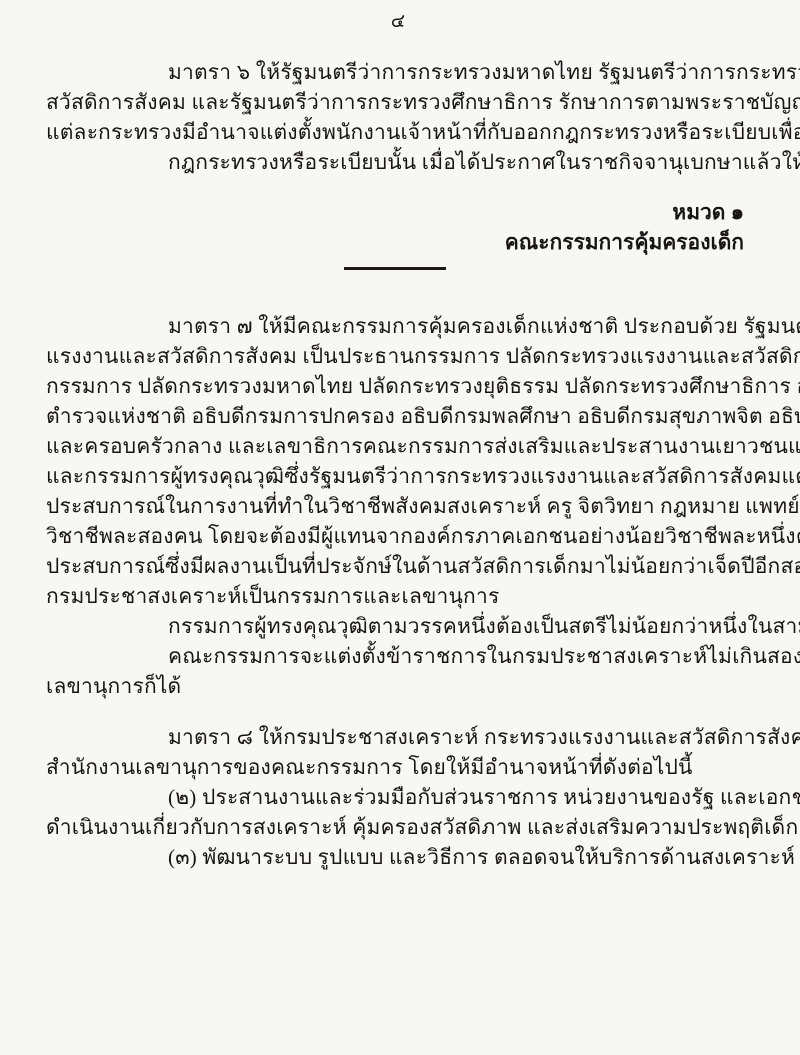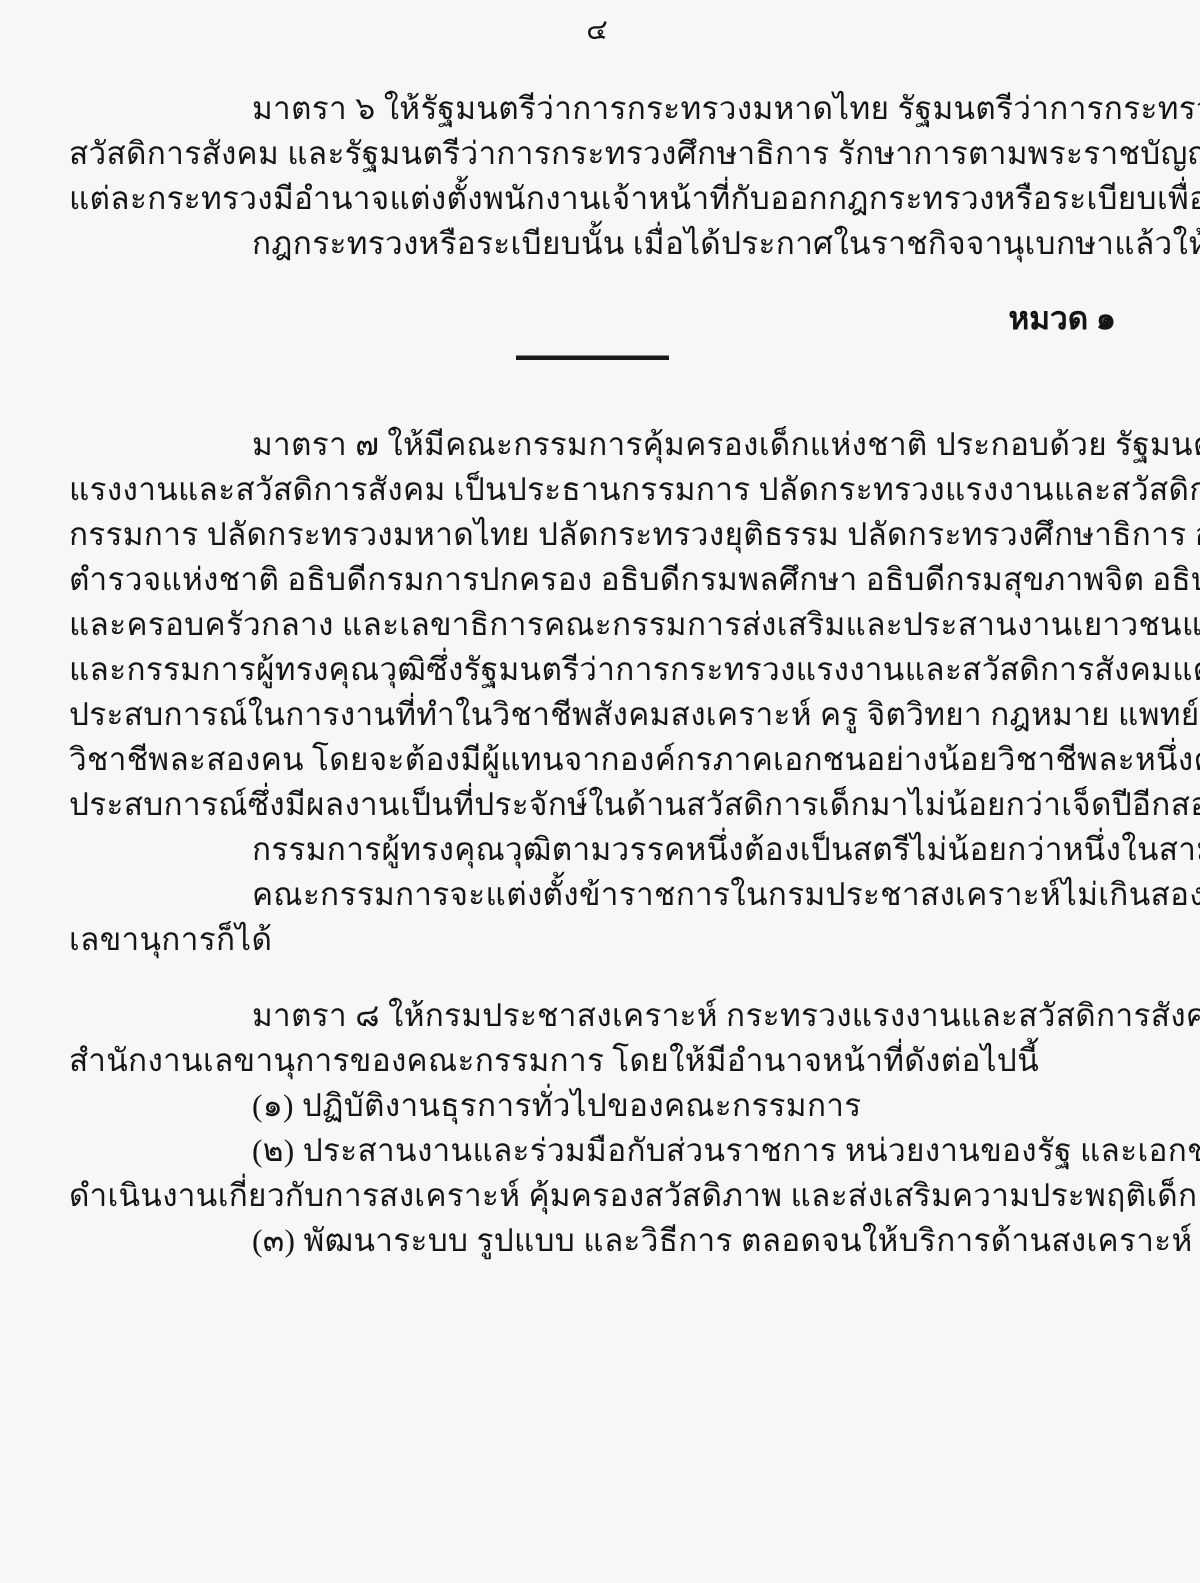--- a/index.html
+++ b/index.html
@@ -73,40 +73,41 @@
 
   <div class="block block-m6">
     <div class="line indent">มาตรา ๖  ให้รัฐมนตรีว่าการกระทรวงมหาดไทย รัฐมนตรีว่าการกระทรวงแรงงานและ</div>
     <div class="line">สวัสดิการสังคม และรัฐมนตรีว่าการกระทรวงศึกษาธิการ รักษาการตามพระราชบัญญัตินี้ และให้รัฐมนตรี</div>
     <div class="line">แต่ละกระทรวงมีอำนาจแต่งตั้งพนักงานเจ้าหน้าที่กับออกกฎกระทรวงหรือระเบียบเพื่อปฏิบัติการตาม</div>
     <div class="line indent">กฎกระทรวงหรือระเบียบนั้น เมื่อได้ประกาศในราชกิจจานุเบกษาแล้วให้ใช้บังคับได้</div>
   </div>
 
   <div class="chapter">
     <div class="chapter-title">หมวด ๑</div>
+    <div class="chapter-subtitle">คณะกรรมการคุ้มครองเด็ก</div>
     <div class="chapter-rule"></div>
   </div>
 
   <div class="block block-m7">
     <div class="line indent">มาตรา ๗  ให้มีคณะกรรมการคุ้มครองเด็กแห่งชาติ ประกอบด้วย รัฐมนตรีว่าการกระทรวง</div>
     <div class="line">แรงงานและสวัสดิการสังคม เป็นประธานกรรมการ ปลัดกระทรวงแรงงานและสวัสดิการสังคม เป็นรองประธาน</div>
     <div class="line">กรรมการ ปลัดกระทรวงมหาดไทย ปลัดกระทรวงยุติธรรม ปลัดกระทรวงศึกษาธิการ อัยการสูงสุด ผู้บัญชาการ</div>
     <div class="line">ตำรวจแห่งชาติ อธิบดีกรมการปกครอง อธิบดีกรมพลศึกษา อธิบดีกรมสุขภาพจิต อธิบดีผู้พิพากษาศาลเยาวชน</div>
     <div class="line">และครอบครัวกลาง และเลขาธิการคณะกรรมการส่งเสริมและประสานงานเยาวชนแห่งชาติ เป็นกรรมการ</div>
     <div class="line">และกรรมการผู้ทรงคุณวุฒิซึ่งรัฐมนตรีว่าการกระทรวงแรงงานและสวัสดิการสังคมแต่งตั้งจากผู้เชี่ยวชาญซึ่งมี</div>
     <div class="line">ประสบการณ์ในการงานที่ทำในวิชาชีพสังคมสงเคราะห์ ครู จิตวิทยา กฎหมาย แพทย์ ไม่น้อยกว่าเจ็ดปี</div>
     <div class="line">วิชาชีพละสองคน โดยจะต้องมีผู้แทนจากองค์กรภาคเอกชนอย่างน้อยวิชาชีพละหนึ่งคน และแต่งตั้งจากผู้มี</div>
     <div class="line">ประสบการณ์ซึ่งมีผลงานเป็นที่ประจักษ์ในด้านสวัสดิการเด็กมาไม่น้อยกว่าเจ็ดปีอีกสองคน โดยมีอธิบดี</div>
+    <div class="line">กรมประชาสงเคราะห์เป็นกรรมการและเลขานุการ</div>
     <div class="line indent">กรรมการผู้ทรงคุณวุฒิตามวรรคหนึ่งต้องเป็นสตรีไม่น้อยกว่าหนึ่งในสาม</div>
     <div class="line indent">คณะกรรมการจะแต่งตั้งข้าราชการในกรมประชาสงเคราะห์ไม่เกินสองคนเป็นผู้ช่วย</div>
     <div class="line">เลขานุการก็ได้</div>
   </div>
 
   <div class="block block-m8">
     <div class="line indent">มาตรา ๘  ให้กรมประชาสงเคราะห์ กระทรวงแรงงานและสวัสดิการสังคม ทำหน้าที่เป็น</div>
     <div class="line">สำนักงานเลขานุการของคณะกรรมการ โดยให้มีอำนาจหน้าที่ดังต่อไปนี้</div>
-    <div class="line indent">(๑) ปฏิบัติงานธุรการทั่วไปของคณะกรรมการ</div>
     <div class="line indent">(๒) ประสานงานและร่วมมือกับส่วนราชการ หน่วยงานของรัฐ และเอกชนที่เกี่ยวข้องในการ</div>
     <div class="line">ดำเนินงานเกี่ยวกับการสงเคราะห์ คุ้มครองสวัสดิภาพ และส่งเสริมความประพฤติเด็ก</div>
     <div class="line indent">(๓) พัฒนาระบบ รูปแบบ และวิธีการ ตลอดจนให้บริการด้านสงเคราะห์ คุ้มครองสวัสดิภาพ</div>
   </div>
 
 </div>
 
 </body></html>

